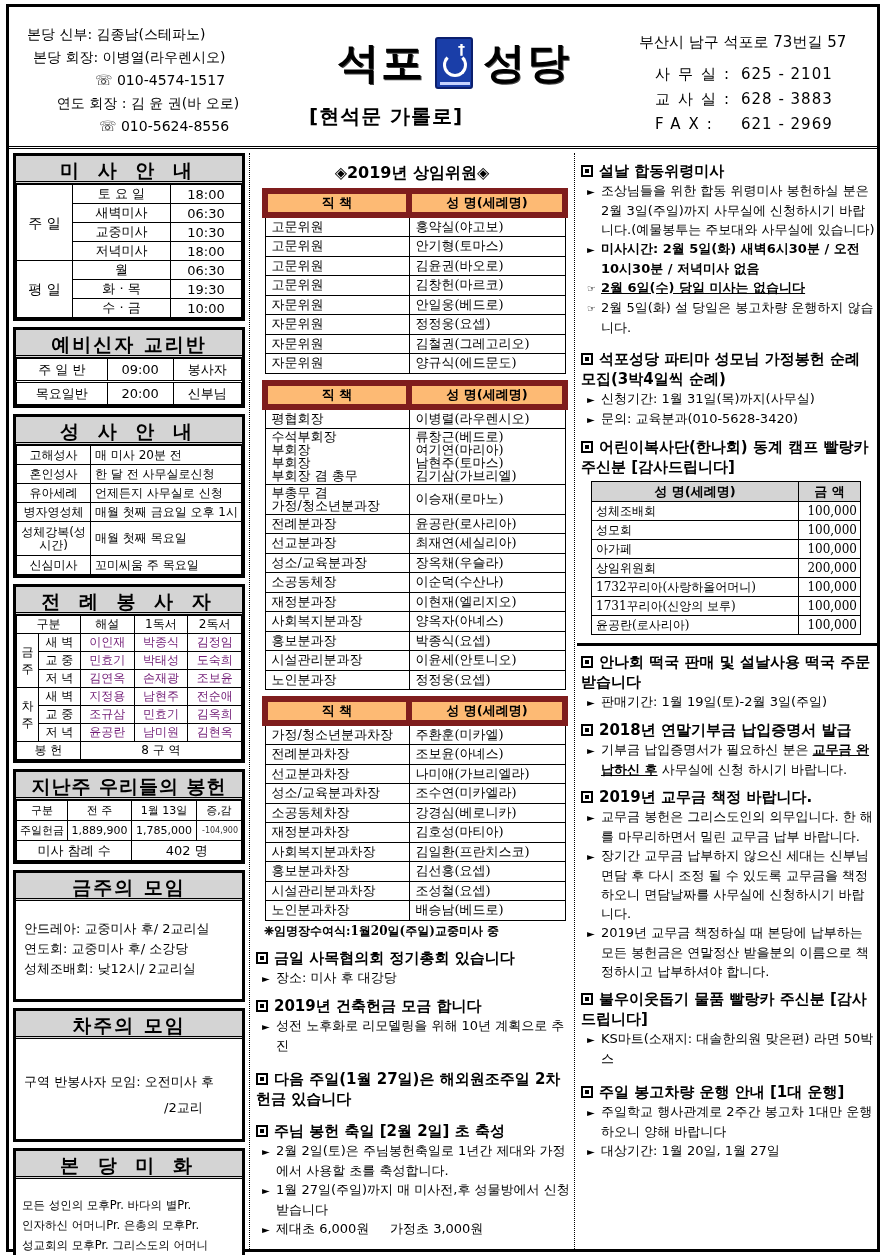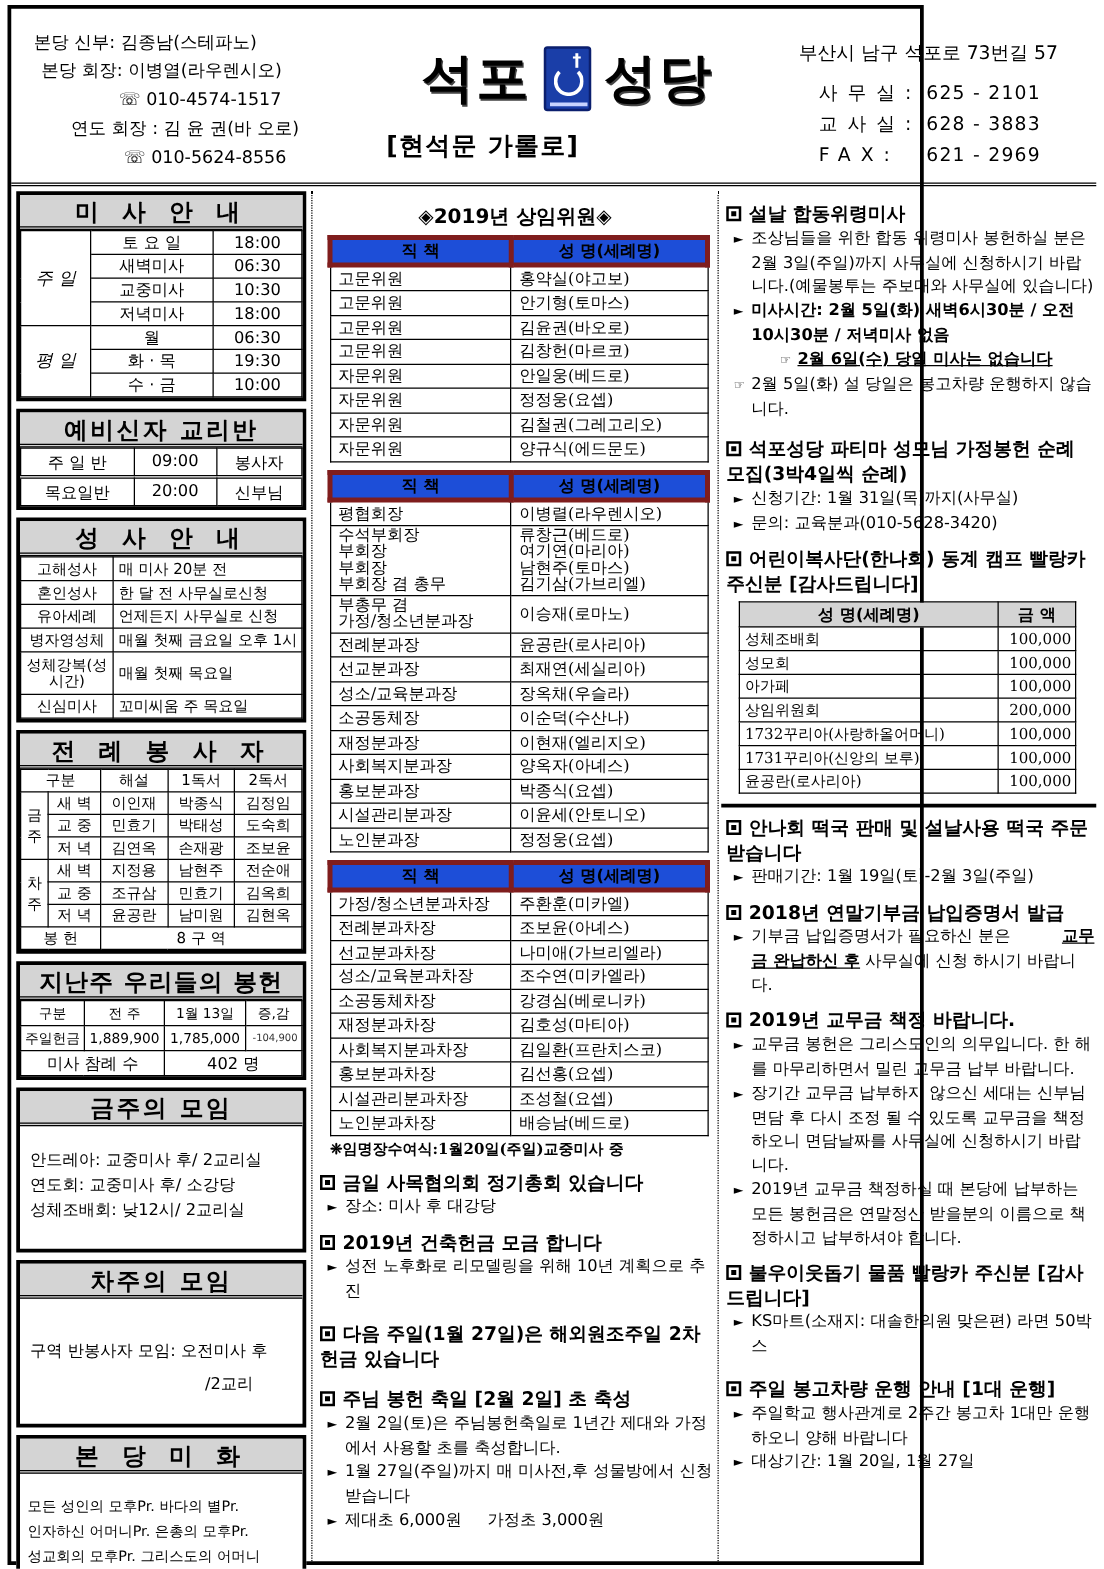--- a/index.html
+++ b/index.html
@@ -1,17 +1,17 @@
 <!DOCTYPE html>
 <html><head>
 <meta charset="utf-8">
 <style>
   * { box-sizing: border-box; margin: 0; padding: 0; }
   body { width: 883px; height: 1255px; background: #fff; font-family: "DejaVu Sans", sans-serif; color: #000; position: relative; overflow: hidden; }
-  .page { position: absolute; left: 6px; top: 4px; width: 733px; height: 1248px; border: 3px solid #000; }
+  .page { position: absolute; left: 6px; top: 4px; width: 874px; height: 1248px; border: 3px solid #000; }
   
   .hdr { position: absolute; left: 0; top: 0; width: 868px; height: 142px; border-bottom: 3px double #000; }
   .hdr-left { position: absolute; left: 14px; top: 16px; width: 250px; font-size: 14px; line-height: 23px; }
   .hdr-left .l1 { padding-left: 4px; }
   .hdr-left .l2 { padding-left: 10px; }
   .hdr-left .l3 { padding-left: 72px; }
   .hdr-left .l4 { padding-left: 0; text-align: center; }
   .hdr-left .l5 { padding-left: 76px; }
   .hdr-center { position: absolute; left: 300px; top: 28px; width: 290px; text-align: left; }
   .title-row { display: flex; align-items: center; justify-content: center; gap: 10px; }
@@ -28,45 +28,45 @@
   .hdr-right .ph .v { letter-spacing: 1px; text-align: right; }
   
   .col-left { position: absolute; left: 4px; top: 146px; width: 232px; }
   .col-mid { position: absolute; left: 240px; top: 146px; width: 326px; height: 1096px; border-left: 1px dotted #000; border-right: 1px dotted #000; }
   .col-right { position: absolute; left: 568px; top: 146px; width: 300px; }
   .box { border: 3px solid #000; margin-bottom: 6px; background: #fff; }
   .box-title { background: #d4d4d4; text-align: center; font-weight: bold; font-size: 19px; letter-spacing: 6px; height: 28px; line-height: 28px; border-bottom: 3px double #000; }
   table { border-collapse: collapse; width: 100%; }
   td, th { border: 1px solid #000; font-size: 13px; height: 19px; text-align: center; font-weight: normal; }
   .mass td { height: 19px; font-size: 13px; }
-  .mass td.side { width: 56px; font-size: 14px; line-height: 26px; font-style: italic; }
+  .mass td.side { width: 56px; font-size: 14px; line-height: 26px; }
   .catech td { height: 23px; font-size: 13px; }
   .sacr td { font-size: 12px; height: 19px; }
   .sacr td.k { width: 74px; }
   .sacr td.v { text-align: left; padding-left: 4px; }
   .lit td { font-size: 12px; height: 17.5px; }
-  .lit .name { color: #000000; font-family: Liberation Mono, monospace; }
+  .lit .name { color: #701a75; font-family: Liberation Mono, monospace; }
   .off td { font-size: 11px; height: 20px; }
   .off .small { font-size: 8px; color: #333; text-align: right; padding-right: 3px; }
   .box-body { padding: 10px 8px; font-size: 13px; line-height: 20px; border-radius: 23px; }
   
   .mid-title { text-align: center; font-weight: bold; font-size: 16px; margin: 10px 0 4px; }
   .cmt { width: 306px; margin: 0 0 6px 12px; border: 1px solid #000; }
-  .cmt th { background: #1d4ed8; font-weight: bold; font-size: 13px; height: 20px; border: 4px solid #7f1d1d; }
+  .cmt th { background: #fdba74; font-weight: bold; font-size: 13px; height: 20px; border: 6px solid #7f1d1d; }
   .cmt td { text-align: left; padding-left: 6px; font-size: 13px; height: 19.5px; font-family: "DejaVu Serif", serif; }
   .cmt td.multi { line-height: 13px; }
   .note { font-size: 12px; font-weight: bold; padding-left: 14px; font-family: "DejaVu Serif", serif; margin-bottom: 8px; }
   .notice { margin-bottom: 8px; padding-left: 6px; }
   .notice h3 { font-size: 15px; font-weight: bold; line-height: 20px; }
   .notice h3 .sq { display: inline-block; width: 12px; height: 12px; border: 2px solid #000; background: #fff; position: relative; margin-right: 6px; vertical-align: -1px; }
   .notice h3 .sq::after { content: ""; position: absolute; left: 2px; top: 2px; width: 4px; height: 4px; background: #000; }
   .notice .item { font-size: 13px; line-height: 19px; padding-left: 20px; text-indent: -14px; }
   .notice .item .tri { display: inline-block; width: 14px; text-indent: 0; font-size: 10px; }
   .notice .b { font-weight: bold; }
-  .notice .u { text-decoration: underline; font-weight: bold; margin-left: 37px; }
+  .notice .u { text-decoration: underline; font-weight: bold; }
   .don { width: 270px; margin: 4px 0 8px 10px; border: 1px solid #000; }
   .don th { background: #d4d4d4; font-weight: bold; font-size: 13px; height: 20px; }
   .don td { font-size: 12px; height: 19px; font-family: "DejaVu Serif", serif; }
   .don td.n { text-align: left; padding-left: 4px; }
   .don td.a { width: 62px; text-align: right; padding-right: 3px; }
   .divider { border-top: 3px solid #000; margin: 6px 0 6px 0; }
 </style>
 </head>
 <body>
 

